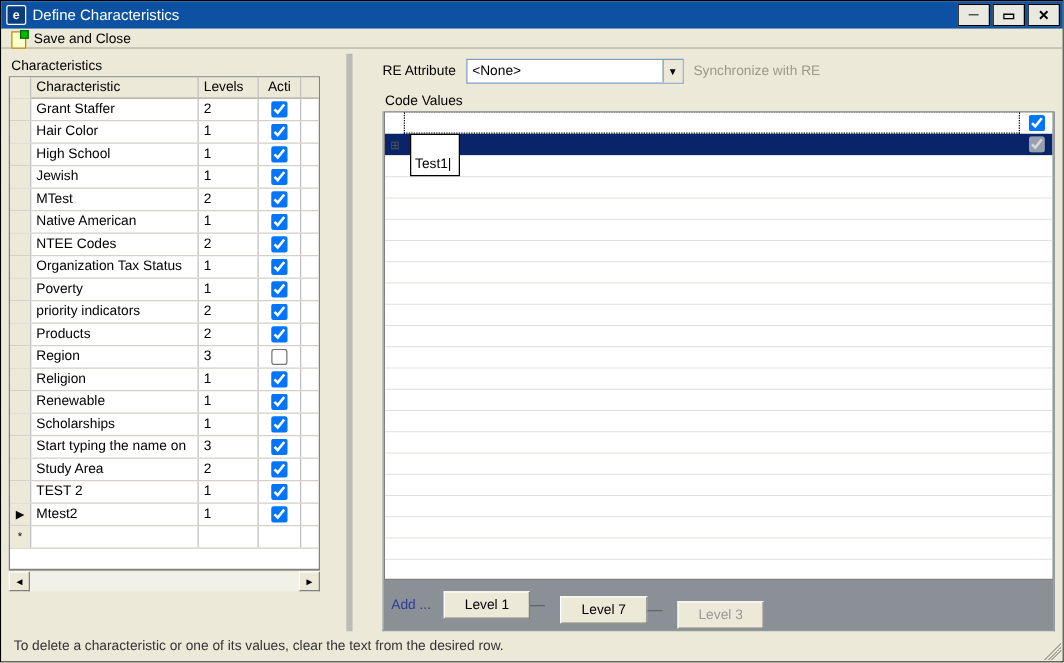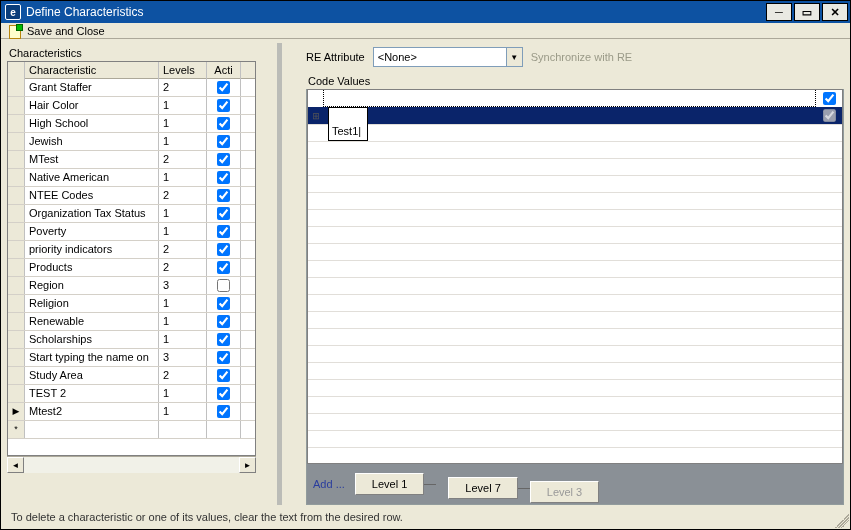--- a/index.html
+++ b/index.html
@@ -85,21 +85,21 @@
     cursor:pointer;color:#000;
   }
   .hscroll .track{flex:1; background:#f1f1e8;}
   .right-panel{
     flex:1; display:flex; flex-direction:column; min-height:0; position:relative;
   }
   .re-row{
     display:flex; align-items:center; gap:8px; margin-top:4px;
   }
   .re-row .combo{
-    height:20px; width:150px; background:#fff; border:1px solid #7f9db9;
+    height:20px; width:174px; background:#fff; border:1px solid #7f9db9;
     display:flex; align-items:center; padding:0; position:relative;
   }
   .combo span{flex:1; padding:0 4px;}
   .combo .drop{
     width:16px; height:100%; background:#ece9d8; border-left:1px solid #7f9db9;
     display:flex; align-items:center; justify-content:center; font-size:8px; cursor:pointer;
   }
   .sync-lbl{color:#9a9a88}
   .code-values{
     margin-top:8px; flex:1; display:flex; flex-direction:column; min-height:0;
@@ -149,21 +149,21 @@
     flex:0 0 auto;
   }
   .right-bottom .add{color:#2a3d9e; margin-right:10px}
   .lvl-btn{
     height:22px; padding:0 16px; background:#ece9d8; border:1px solid #808080;
     border-top-color:#fff; border-left-color:#fff; cursor:pointer; font-family:inherit; font-size:11px;
     position:relative;
   }
   .lvl-btn:disabled{color:#999; cursor:default}
   .lvl-offset-2{transform:translateY(4px); margin-left:12px}
-  .lvl-offset-3{transform:translateY(8px); }
+  .lvl-offset-3{transform:translateY(8px); margin-left:12px}
   .connector{
     width:12px; height:1px; background:#666; align-self:center;
   }
   .help-text{
     padding:6px 4px 2px 4px; color:#333;
   }
   .resize-grip{
     position:absolute; right:2px; bottom:2px; width:14px; height:14px;
     background:
       linear-gradient(135deg, transparent 50%, #aca899 50%, #aca899 55%, transparent 55%),

